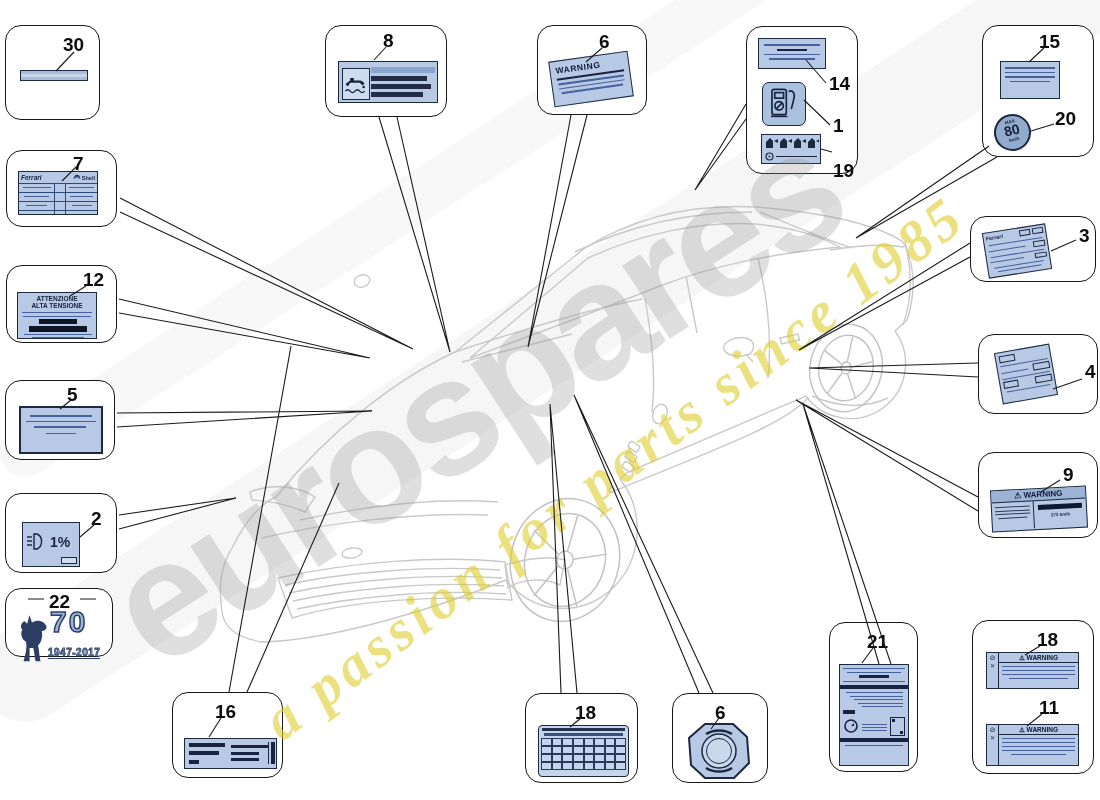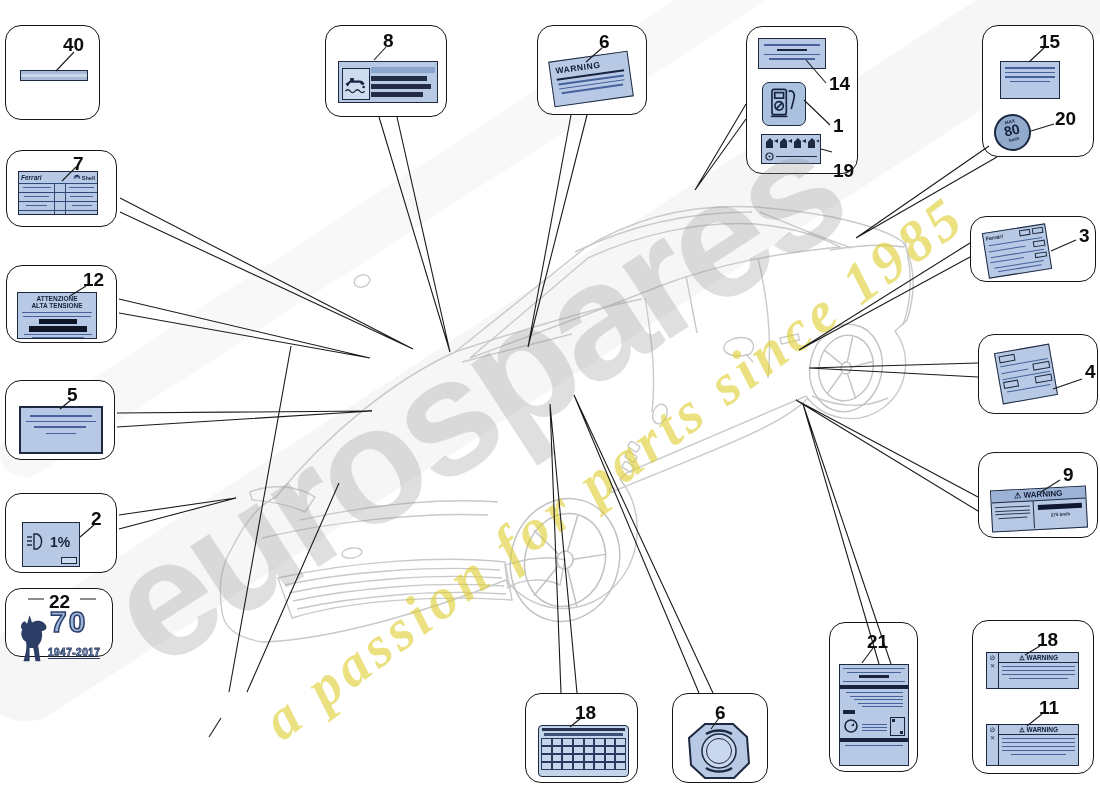--- a/index.html
+++ b/index.html
@@ -92,21 +92,21 @@
 
     <g stroke="#c2c2c2" stroke-width="1.4" fill="none" transform="rotate(12 846 368)">
       <ellipse cx="846" cy="368" rx="36" ry="44"></ellipse>
       <ellipse cx="846" cy="368" rx="27" ry="33"></ellipse>
       <ellipse cx="846" cy="368" rx="5" ry="6"></ellipse>
       <path d="M846,362 L846,336 M851,366 L871,356 M849,374 L862,396 M843,374 L833,397 M841,365 L821,355"></path>
     </g>
   </svg>
 
   <div class="box" style="left:5px;top:25px;width:95px;height:95px;">
-    <div class="num" style="left:57px;top:8px;">40</div>
+    <div class="num" style="left:57px;top:8px;">30</div>
     <div class="lbl" style="left:14px;top:44px;width:68px;height:11px;background:#a8bcd8;">
       <div style="height:3px;background:#c8d6ea;margin-top:3px;"></div>
     </div>
   </div>
 
   <div class="box" style="left:325px;top:25px;width:122px;height:92px;">
     <div class="num" style="left:57px;top:4px;">8</div>
     <div class="lbl" style="left:12px;top:35px;width:100px;height:42px;">
       <div class="a" style="left:3px;top:6px;width:26px;height:30px;border:1.2px solid #1d2940;background:#cddcee;">
         <svg width="24" height="26" viewBox="0 0 20 18" style="margin:2px 0 0 0;">
@@ -388,20 +388,33 @@
         </div>
         <div class="ln" style="width:92%;height:1px;margin-top:3px;"></div>
         <div class="ln" style="width:92%;height:1px;margin-top:3px;"></div>
         <div class="ln" style="width:92%;height:1px;margin-top:3px;"></div>
         <div class="ln" style="width:92%;height:1px;margin-top:3px;"></div>
         <div class="ln" style="width:70%;height:1px;margin-top:3px;"></div>
       </div>
     </div>
   </div>
 
+  <div class="box" style="left:172px;top:692px;width:111px;height:86px;">
+    <div class="num" style="left:42px;top:8px;">16</div>
+    <div class="lbl" style="left:11px;top:45px;width:93px;height:31px;">
+      <div class="a" style="left:4px;top:4px;width:36px;height:4px;background:#17233f;"></div>
+      <div class="a" style="left:46px;top:6px;width:38px;height:3px;background:#17233f;"></div>
+      <div class="a" style="left:4px;top:12px;width:30px;height:4px;background:#17233f;"></div>
+      <div class="a" style="left:46px;top:13px;width:28px;height:3px;background:#17233f;"></div>
+      <div class="a" style="left:46px;top:19px;width:28px;height:3px;background:#17233f;"></div>
+      <div class="a" style="left:4px;top:21px;width:10px;height:4px;background:#17233f;"></div>
+      <div class="a" style="left:83px;top:3px;width:1px;height:22px;background:#1d2940;"></div>
+      <div class="a" style="left:86px;top:3px;width:4px;height:22px;background:#17233f;"></div>
+    </div>
+  </div>
 
   <div class="box" style="left:525px;top:693px;width:113px;height:90px;border-radius:16px;">
     <div class="num" style="left:49px;top:8px;">18</div>
     <div class="lbl" style="left:12px;top:31px;width:91px;height:52px;border-radius:4px;border-width:1.4px;background:#c4d4ea;">
       <div style="width:94%;height:3px;background:#253250;margin:2px auto 0;"></div>
       <div style="width:88%;height:3px;background:#3c4f78;margin:2px auto 0;"></div>
       <div class="grid18">
         <i></i>
           <i></i>
           <i></i>

